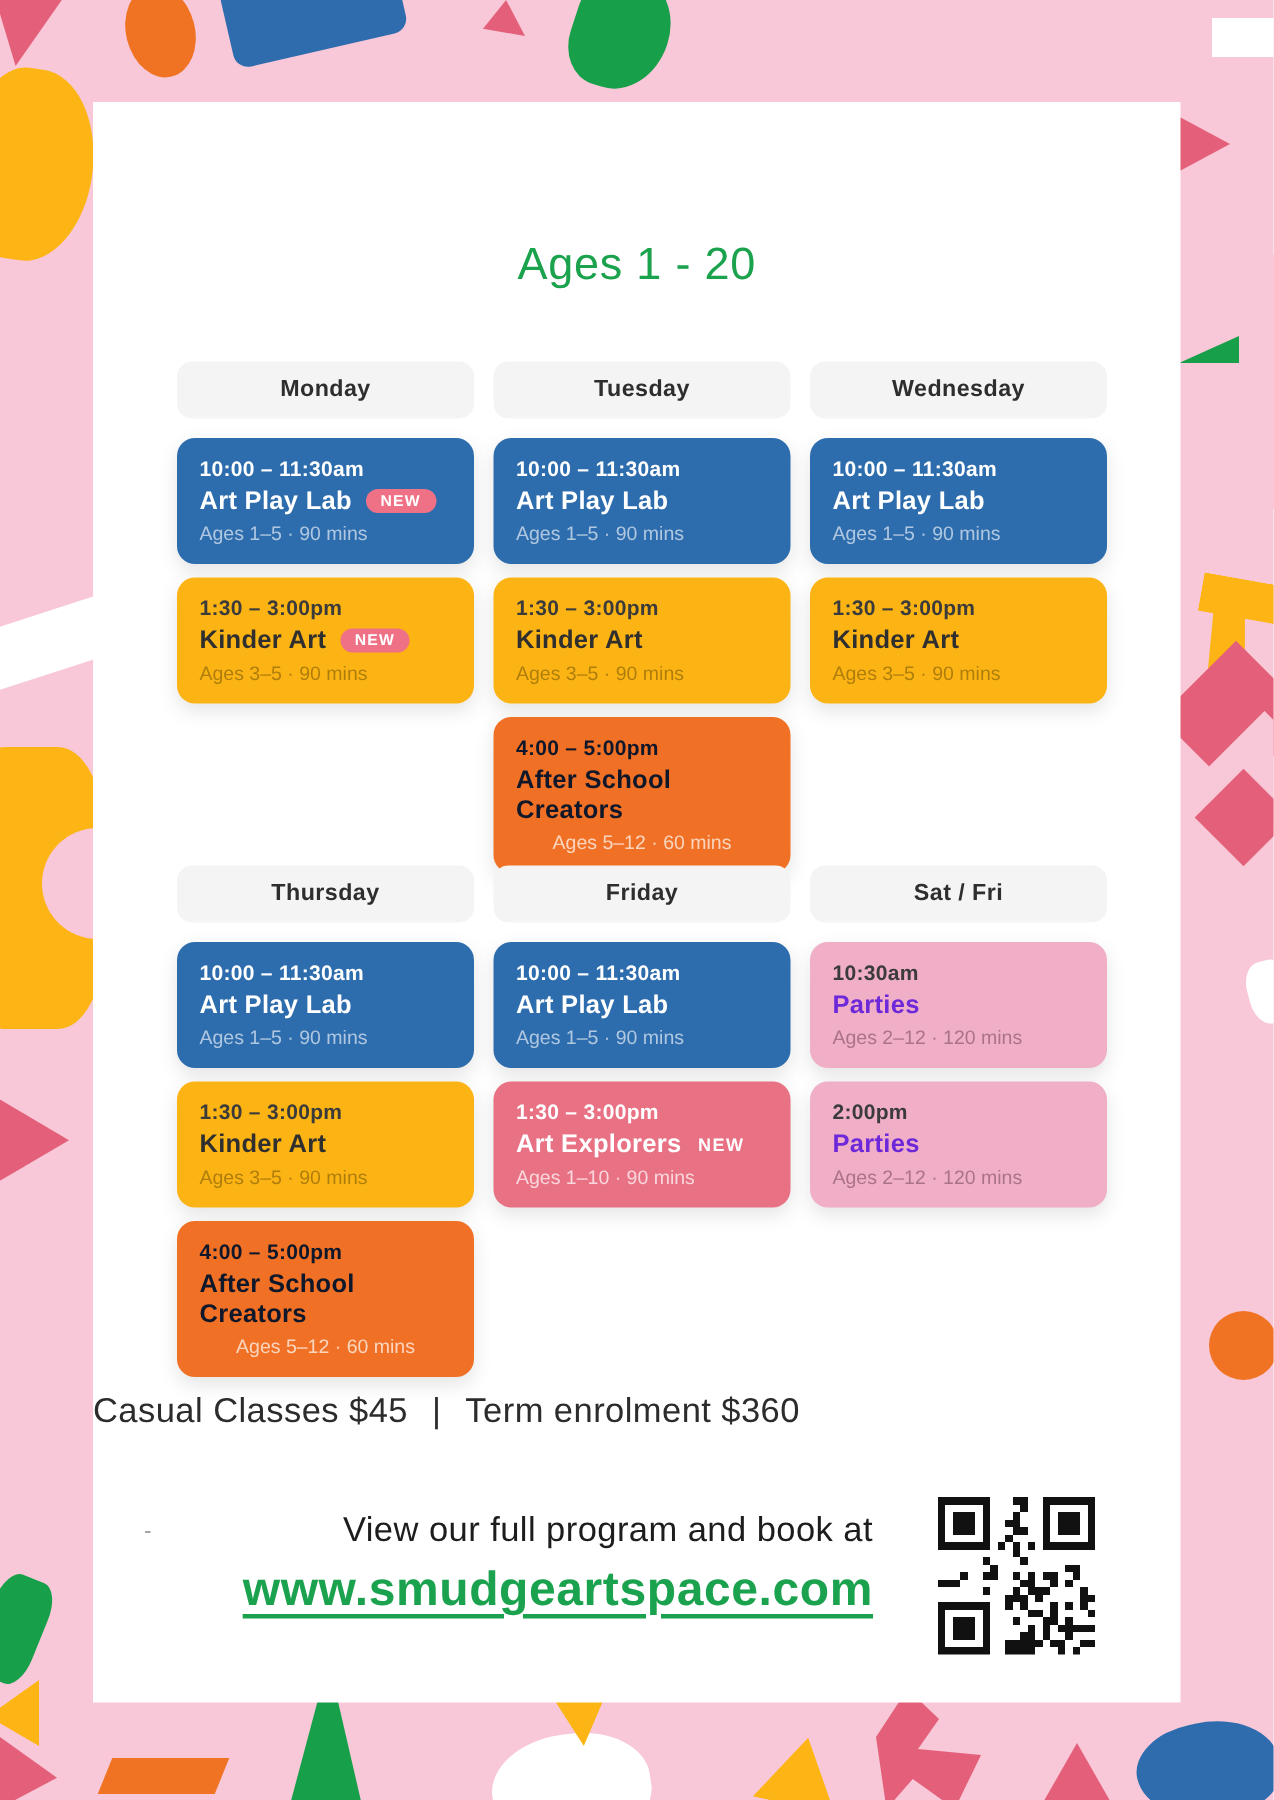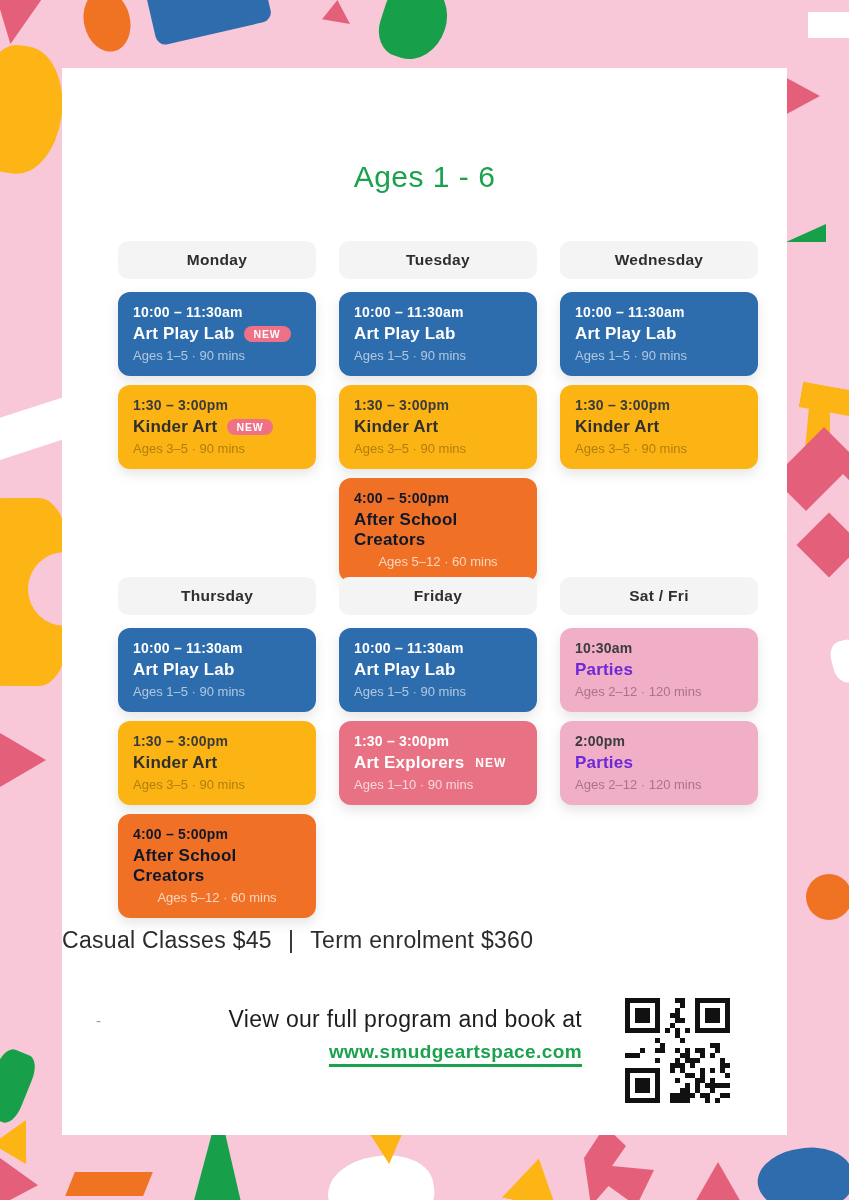--- a/index.html
+++ b/index.html
@@ -24,21 +24,21 @@
     background:#ffffff;
   }
   .title{
     position:absolute;top:36px;left:0;right:0;text-align:center;
     font-size:41px;font-weight:500;color:#1e1e1e;letter-spacing:.5px;
   }
   .subtitle{
     position:absolute;top:92px;left:0;right:0;text-align:center;
     font-size:30px;font-weight:500;color:#1aa24d;letter-spacing:.5px;
   }
-  .grid-row{position:absolute;left:56px;display:flex;gap:23px;align-items:flex-start;}
+  .grid-row{position:absolute;left:56px;display:flex;gap:13px;align-items:flex-start;}
   .grid-row1{top:173px;}
   .grid-row2{top:509px;}
   .day-col{width:198px;display:flex;flex-direction:column;gap:9px;}
   .day-header{
     height:38px;background:#f4f4f4;border-radius:10px;
     display:flex;align-items:center;justify-content:center;
     font-size:15.5px;font-weight:bold;color:#2e2e2e;letter-spacing:.3px;
     margin-bottom:4px;
   }
   .class-card{
@@ -78,21 +78,21 @@
   .pricing{
     position:absolute;top:859px;left:0;right:0;
     font-size:23px;color:#2c2c2c;letter-spacing:.3px;
   }
   .pricing .sep{margin:0 16px;color:#2c2c2c;}
   .footer-text{
     position:absolute;top:938px;left:40px;width:480px;text-align:right;
   }
   .cta-line{font-size:23px;color:#1d1d1d;letter-spacing:.3px;}
   .website{
-    display:inline-block;margin-top:8px;font-size:19px;font-weight:bold;color:#1ba24e;
+    display:inline-block;margin-top:8px;font-size:32px;font-weight:bold;color:#1ba24e;
     letter-spacing:.4px;text-decoration:underline;text-decoration-thickness:3px;
     text-underline-offset:6px;
   }
   .stray-mark{position:absolute;top:944px;left:34px;font-size:15px;color:#9a9a9a;}
   .qr{position:absolute;left:563px;top:930px;width:105px;height:105px;}
 </style>
 </head>
 <body>
 
 <div>
@@ -127,21 +127,21 @@
   <div class="confetti sh-white" style="left:328px;top:1156px;width:106px;height:72px;border-radius:50% 50% 45% 55%;transform:rotate(-8deg);"></div>
   <div class="confetti sh-yellow" style="left:370px;top:1134px;width:32px;height:30px;clip-path:polygon(0 0,100% 0,60% 100%);"></div>
   <div class="confetti sh-yellow" style="left:506px;top:1158px;width:56px;height:46px;clip-path:polygon(50% 0,100% 100%,0 100%);transform:rotate(12deg);"></div>
   <div class="confetti sh-rose" style="left:584px;top:1126px;width:70px;height:80px;clip-path:polygon(30% 0,60% 25%,40% 50%,100% 55%,75% 100%,35% 75%,10% 100%,0 40%);"></div>
   <div class="confetti sh-rose" style="left:694px;top:1162px;width:48px;height:42px;clip-path:polygon(50% 0,100% 100%,0 100%);"></div>
   <div class="confetti sh-blue" style="left:758px;top:1148px;width:95px;height:64px;border-radius:45% 55% 40% 60%;transform:rotate(-12deg);"></div>
 </div>
 
 <div class="poster">
 
-  <div class="subtitle">Ages 1 - 6</div>
+  <div class="subtitle">Ages 1 - 20</div>
 
   <div class="grid-row grid-row1">
     <div class="day-col">
       <div class="day-header">Monday</div>
       <div class="class-card card--blue">
         <div class="card-time">10:00 – 11:30am</div>
         <div class="card-title-row">
           <span class="card-title">Art Play Lab</span>
           <span class="new-badge">NEW</span>
         </div>

